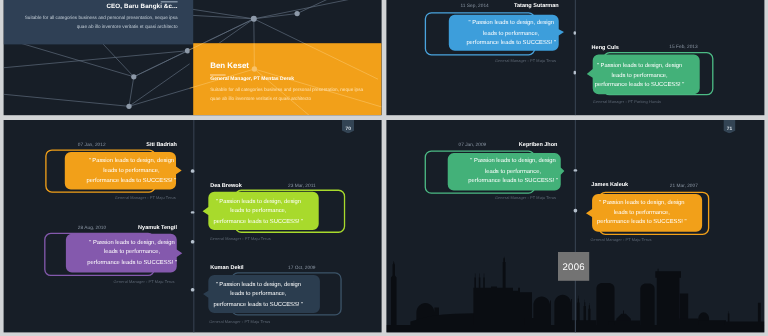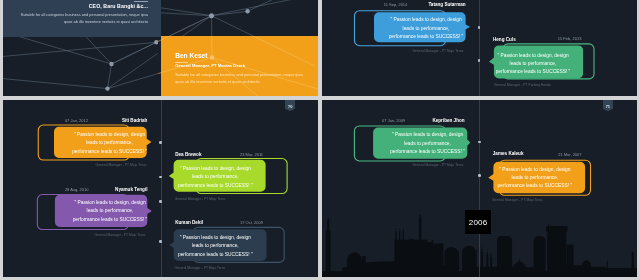--- a/index.html
+++ b/index.html
@@ -28,21 +28,21 @@
   .tl-line{position:absolute;width:1px;background:#333e4c;}
   .tl-dot{position:absolute;width:2.6px;height:2.6px;border-radius:50%;background:#b4bfcb;}
   .badge{position:absolute;width:10.3px;height:11.3px;background:#334454;color:#dde5ed;
          font-size:4.0px;font-weight:bold;display:flex;align-items:flex-start;justify-content:center;
          padding-top:3.8px;box-sizing:border-box;letter-spacing:-0.1px;
          clip-path:polygon(0 0,100% 0,100% 78%,50% 100%,0 78%);}
   .lbl-name{position:absolute;color:#ffffff;font-weight:bold;font-size:4.6px;white-space:nowrap;}
   .lbl-date{position:absolute;color:#8d98a6;font-size:4.0px;white-space:nowrap;}
   .lbl-foot{position:absolute;color:#5e6875;font-size:3.25px;white-space:nowrap;letter-spacing:0.06px;}
   .bub{position:absolute;}
-  .year-box{position:absolute;background:#000000;color:#ffffff;font-size:8px;
+  .year-box{position:absolute;background:#737373;color:#ffffff;font-size:8px;
              display:flex;align-items:center;justify-content:center;letter-spacing:0.2px;}
   .skyline{pointer-events:none;}
   .bub-txt{position:absolute;color:#ffffff;font-size:4.85px;line-height:8.35px;text-align:center;}
 </style>
 </head>
 <body>
 
 <div class="grid">
 
 <div class="slide" id="s1">

